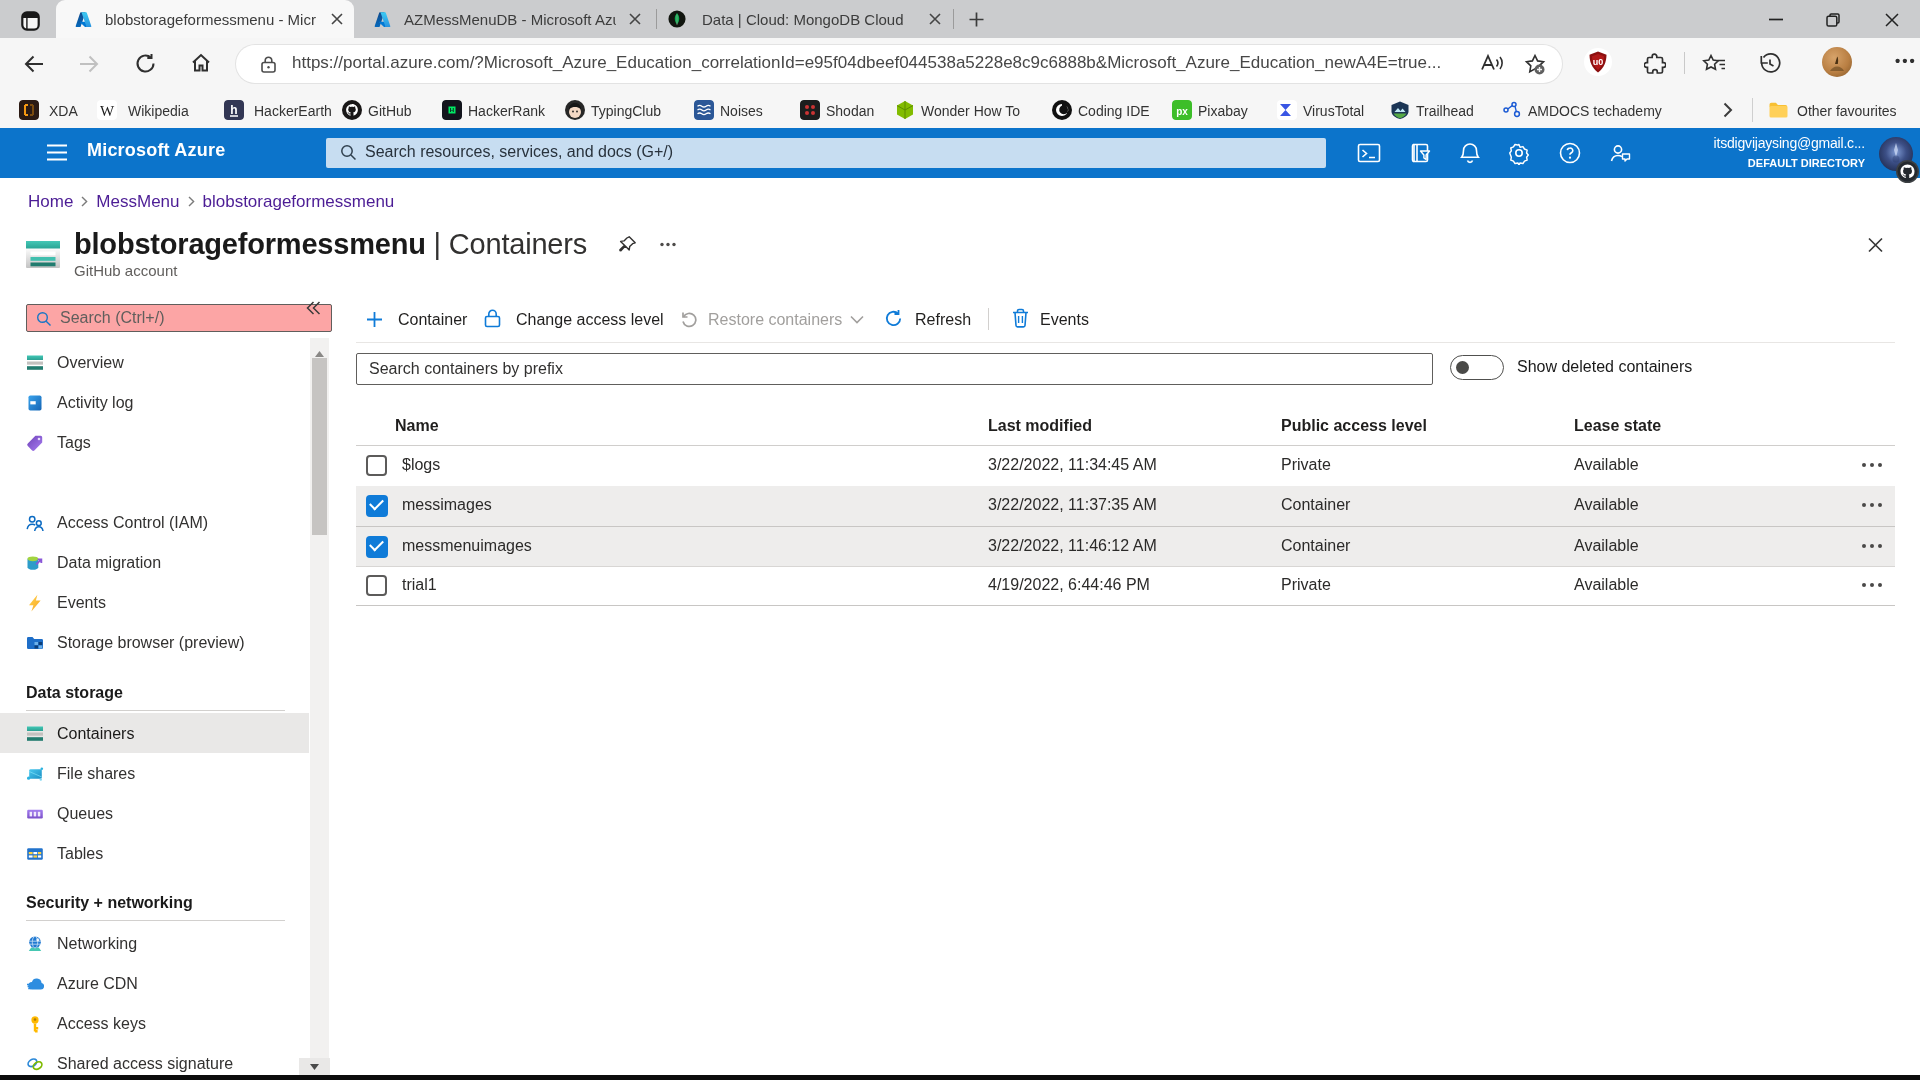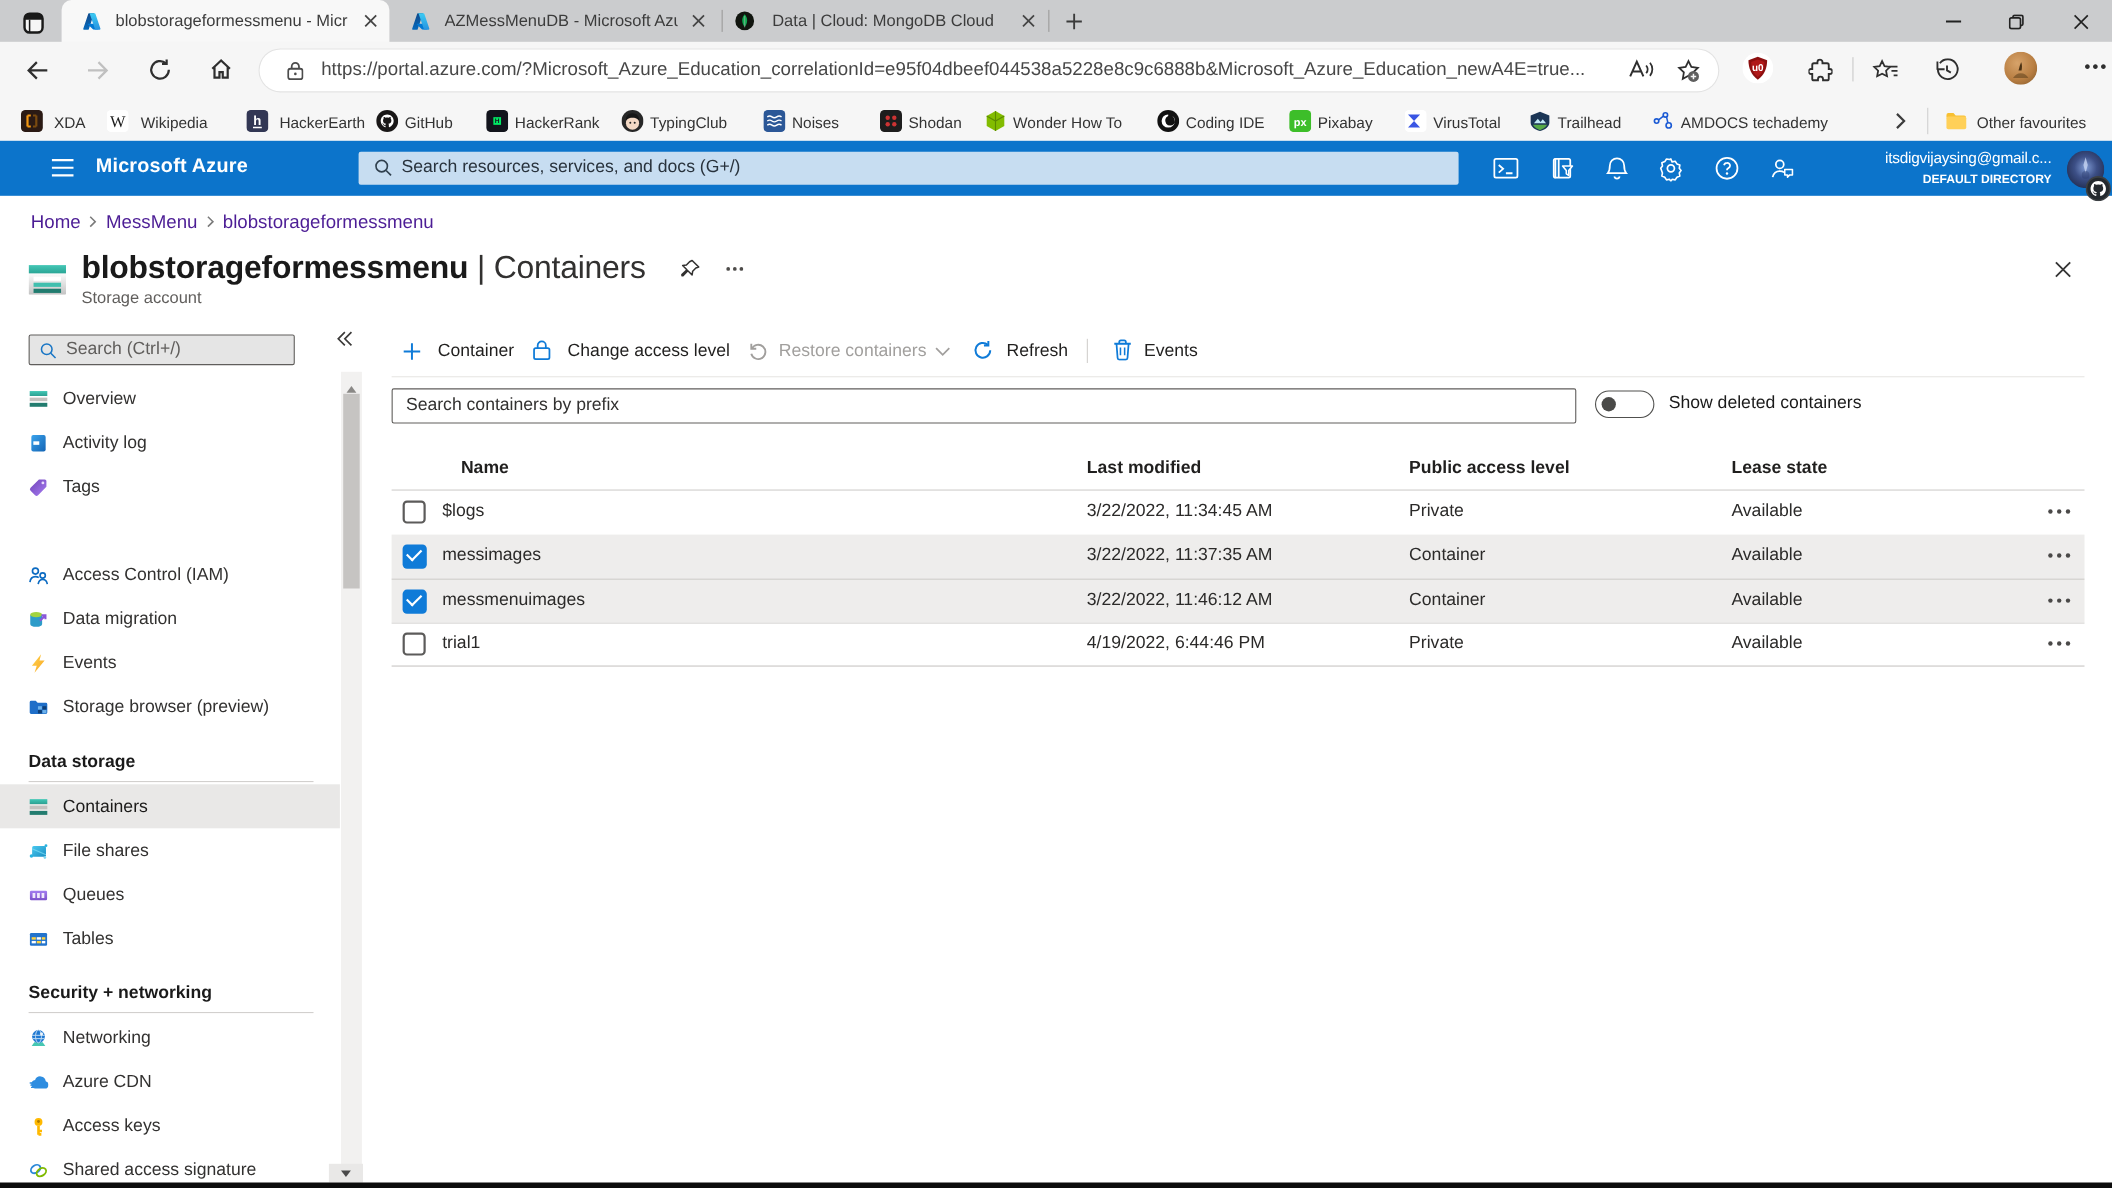--- a/index.html
+++ b/index.html
@@ -28,21 +28,21 @@
   #dirlbl { position:absolute; right:55px; top:157px; color:#fff; font-size:11px; font-weight:bold; text-align:right; }
   .azico { position:absolute; top:141px; width:24px; height:24px; }
 
   
   .crumb { color:#4c1d95; font-size:17px; text-decoration:none; }
   .csep { margin:0 8px; }
   #pagetitle { position:absolute; left:74px; top:228px; font-size:29px; letter-spacing:-0.2px; color:#1a1a1a; white-space:nowrap; }
   #subtitle { position:absolute; left:74px; top:262px; font-size:15px; color:#605e5c; }
 
   
-  #sidesearch { position:absolute; left:26px; top:304px; width:242px; height:28px; border:1px solid #605e5c; border-radius:2px; background:#e5e5e5; }
+  #sidesearch { position:absolute; left:26px; top:304px; width:306px; height:28px; border:1px solid #605e5c; border-radius:2px; background:#fca5a5; }
   .navitem { position:absolute; left:0; width:309px; height:40px; }
   .navlbl { position:absolute; left:57px; top:12px; font-size:16px; color:#323130; white-space:nowrap; }
   .navhdr { position:absolute; left:26px; font-size:16px; font-weight:bold; color:#1a1a1a; }
   .navdiv { position:absolute; left:26px; width:259px; height:1px; background:#d2d0ce; }
   .nicon { position:absolute; left:26px; top:12px; width:18px; height:18px; }
 
   
   .tbtn { position:absolute; top:311px; font-size:16px; color:#201f1e; white-space:nowrap; }
   #ctdivider { position:absolute; left:356px; top:342px; width:1539px; height:1px; background:#e8e6e4; }
   #csearch { position:absolute; left:356px; top:353px; width:1077px; height:32px; border:1px solid #605e5c; border-radius:2px; background:#fff; }
@@ -365,21 +365,21 @@
           <stop offset="1" stop-color="#2aa595"></stop>
         </linearGradient>
       </defs>
       <rect x="0" y="7" width="34" height="20" rx="1" fill="url(#sgb)"></rect>
       <rect x="0" y="0" width="34" height="7.5" fill="url(#sgt)"></rect>
       <rect x="4.5" y="10.5" width="25" height="3.8" fill="#fff"></rect>
       <rect x="4.5" y="16" width="25" height="3.8" fill="#41bfae"></rect>
       <rect x="4.5" y="21.5" width="25" height="3.8" fill="#217c6f"></rect>
     </svg>
   <div id="pagetitle"><b>blobstorageformessmenu</b> <span style="color:#323130;">| Containers</span></div>
-  <div id="subtitle">Storage account</div>
+  <div id="subtitle">GitHub account</div>
   <svg class="abs" style="left:618px;top:235px;" width="19" height="19" viewBox="0 0 19 19">
       <path d="M11.2 1.8l6 6-2.6.9-2.9 2.9-.5 3.4-3.9-3.9-4.4 4.6-.9-.1-.1-.9 4.6-4.4L2.6 6.4 6 5.9l2.9-2.9z" fill="none" stroke="#323130" stroke-width="1.4" stroke-linejoin="round"></path>
     </svg>
   <svg class="abs" style="left:660px;top:242px;" width="16" height="5" viewBox="0 0 16 5">
       <circle cx="2" cy="2.5" r="1.7" fill="#4d4b49"></circle>
       <circle cx="8" cy="2.5" r="1.7" fill="#4d4b49"></circle>
       <circle cx="14" cy="2.5" r="1.7" fill="#4d4b49"></circle>
     </svg>
   <svg class="abs" style="left:1868px;top:237px;" width="15" height="16" viewBox="0 0 15 16">
       <path d="M1 1.5 14 14.5 M14 1.5 1 14.5" stroke="#383838" stroke-width="1.7"></path>
@@ -603,21 +603,21 @@
   <div id="ctdivider"></div>
 
   <div id="csearch">
       <span>Search containers by prefix</span>
     </div>
   <div id="toggle">
       <div class="knob"></div>
     </div>
   <div id="toglbl">Show deleted containers</div>
 
-  <div class="th" style="left:419px;">Name</div>
+  <div class="th" style="left:395px;">Name</div>
   <div class="th" style="left:988px;">Last modified</div>
   <div class="th" style="left:1281px;">Public access level</div>
   <div class="th" style="left:1574px;">Lease state</div>
   <div id="hdrline"></div>
 
   <div class="row" style="top:446px;">
     <div class="cbx"></div>
     <div class="cell" style="left:46px;">$logs</div>
     <div class="cell" style="left:632px;">3/22/2022, 11:34:45 AM</div>
     <div class="cell" style="left:925px;">Private</div>

